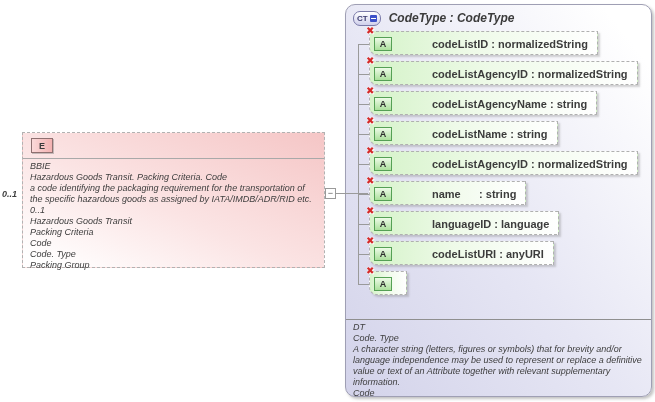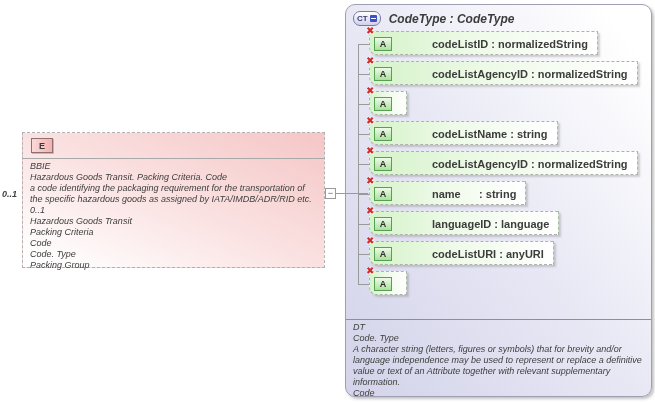--- a/index.html
+++ b/index.html
@@ -41,21 +41,21 @@
   }
 
   
   .ctbox{
     position:absolute;left:345px;top:4px;width:307px;height:393px;
     border:1px solid #9f9fb4;border-radius:10px;
     background:linear-gradient(to bottom left,#ffffff 8%,#e6e6f4 55%,#d3d3ea 100%);
     box-shadow:2px 2px 3px rgba(120,120,120,.45);
     box-sizing:border-box;overflow:hidden;
   }
-  .ctbox-header{display:flex;align-items:center;gap:8px;padding:6px 7px 0 7px;}
+  .ctbox-header{display:flex;align-items:flex-start;gap:8px;padding:6px 7px 0 7px;}
   .ct-icon{
     flex:0 0 auto;display:inline-flex;align-items:center;gap:2px;
     height:13px;padding:0 3px;border:1px solid #7a7aa8;border-radius:7px;
     background:linear-gradient(#ffffff,#d0d0ec);
     font-size:8px;font-weight:bold;color:#3a3a6e;
   }
   .ct-minus{width:7px;height:7px;background:#3c50c8;border-radius:1px;
     display:inline-flex;align-items:center;justify-content:center;}
   .ct-minus-bar{width:5px;height:1px;background:#ffffff;display:block;}
 
@@ -157,20 +157,21 @@
         <div class="attr-box">
           <span class="xbadge">✖</span>
           <span class="achip">A</span>
           <span class="attr-label">codeListAgencyID : normalizedString</span>
         </div>
       </div>
       <div class="attr-row">
         <div class="attr-box">
           <span class="xbadge">✖</span>
           <span class="achip">A</span>
+          <span class="attr-label">codeListAgencyName : string</span>
         </div>
       </div>
       <div class="attr-row">
         <div class="attr-box">
           <span class="xbadge">✖</span>
           <span class="achip">A</span>
           <span class="attr-label">codeListName : string</span>
         </div>
       </div>
       <div class="attr-row">

